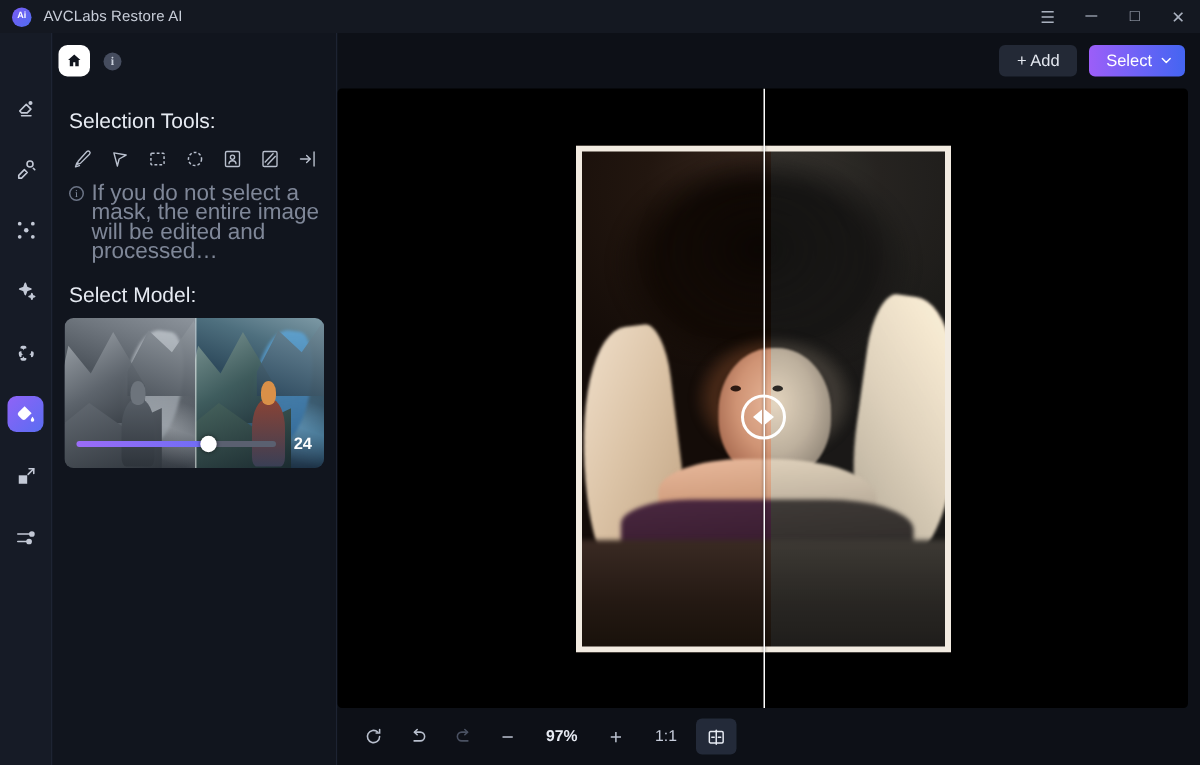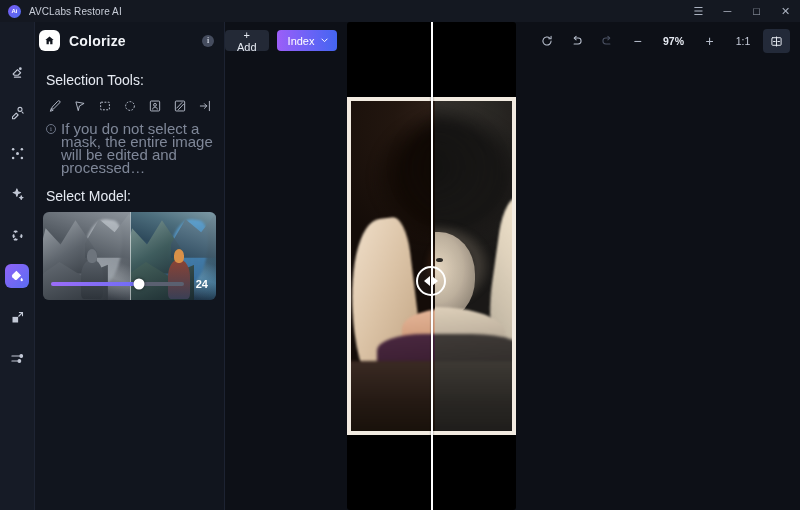--- a/index.html
+++ b/index.html
@@ -185,21 +185,21 @@
     border: 1px solid #6c7competitive;
     border: 1px solid #667governor;
     border: 1px solid #646c80;
     color: #eef1f7;
     background: #161d2b;
   }
 
   .thumb-wrap {
     position: relative;
     width: 100%;
-    height: 88px;
+    height: 100px;
     border-radius: 6px;
     overflow: hidden;
     margin-bottom: 22px;
     background: #1a1f2b;
   }
   .thumb-half { position: absolute; top: 0; height: 100%; width: 50%; overflow: hidden; }
   .thumb-left { left: 0; }
   .thumb-right { right: 0; }
 
   
@@ -327,21 +327,21 @@
     font-size: 12px;
     font-family: "Liberation Sans", sans-serif;
     cursor: pointer;
     display: flex; align-items: center; justify-content: center;
   }
 
   
   .main {
     flex: 1 1 auto;
     display: flex;
-    flex-direction: row;
+    flex-direction: column;
     background: #0d1017;
     min-width: 0;
   }
   .main-head {
     height: 37px;
     flex: 0 0 37px;
     display: flex;
     align-items: center;
     justify-content: flex-end;
     padding-right: 10px;
@@ -646,21 +646,20 @@
       </div>
     </div>
 
     <div class="panel">
       <div class="panel-head">
         <div class="home-btn">
           <svg width="11" height="11" viewBox="0 0 24 24" fill="currentColor">
               <path d="M12 3l9 8h-2.5v9h-5v-6h-3v6h-5v-9H3z"></path>
             </svg>
         </div>
-        <div class="panel-title">Colorize</div>
         <div class="info-dot">i</div>
       </div>
 
       <div class="panel-body">
 
         <div class="sec-label">Selection Tools:</div>
 
         <div class="tools-row">
           <div class="tool-btn">
             <svg width="14" height="14" viewBox="0 0 24 24" fill="none" stroke="currentColor" stroke-width="1.6" stroke-linecap="round" stroke-linejoin="round">
@@ -751,21 +750,21 @@
           </div>
         </div>
 
       </div>
     </div>
 
     <div class="main">
       <div class="main-head">
         <button class="add-btn">+ Add</button>
         <button class="export-btn">
-          <span>Index</span>
+          <span>Select</span>
           <svg width="9" height="9" viewBox="0 0 24 24" fill="none" stroke="#fff" stroke-width="2.6" stroke-linecap="round" stroke-linejoin="round">
               <path d="M5 8l7 7 7-7"></path>
             </svg>
         </button>
       </div>
 
       <div class="canvas-wrap">
         <div class="photo">
 
           <div class="photo-half half-left">

